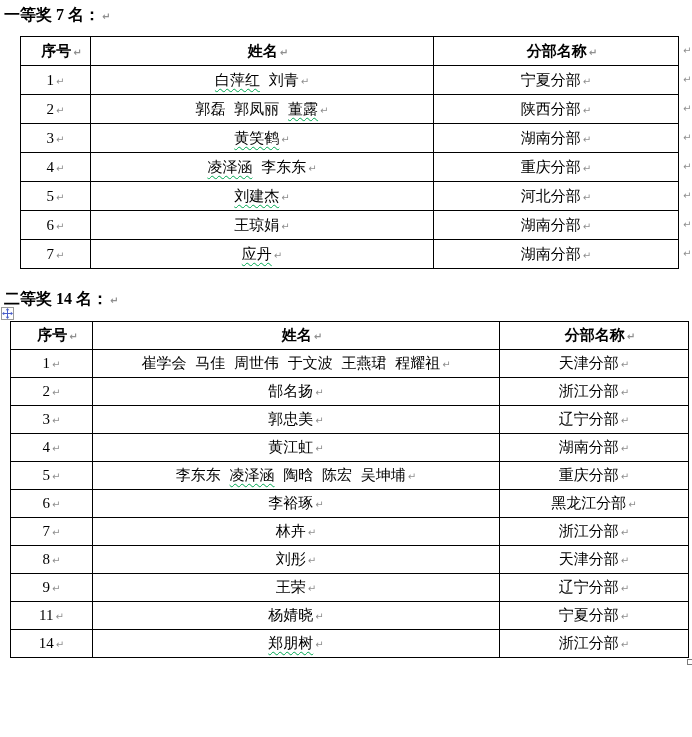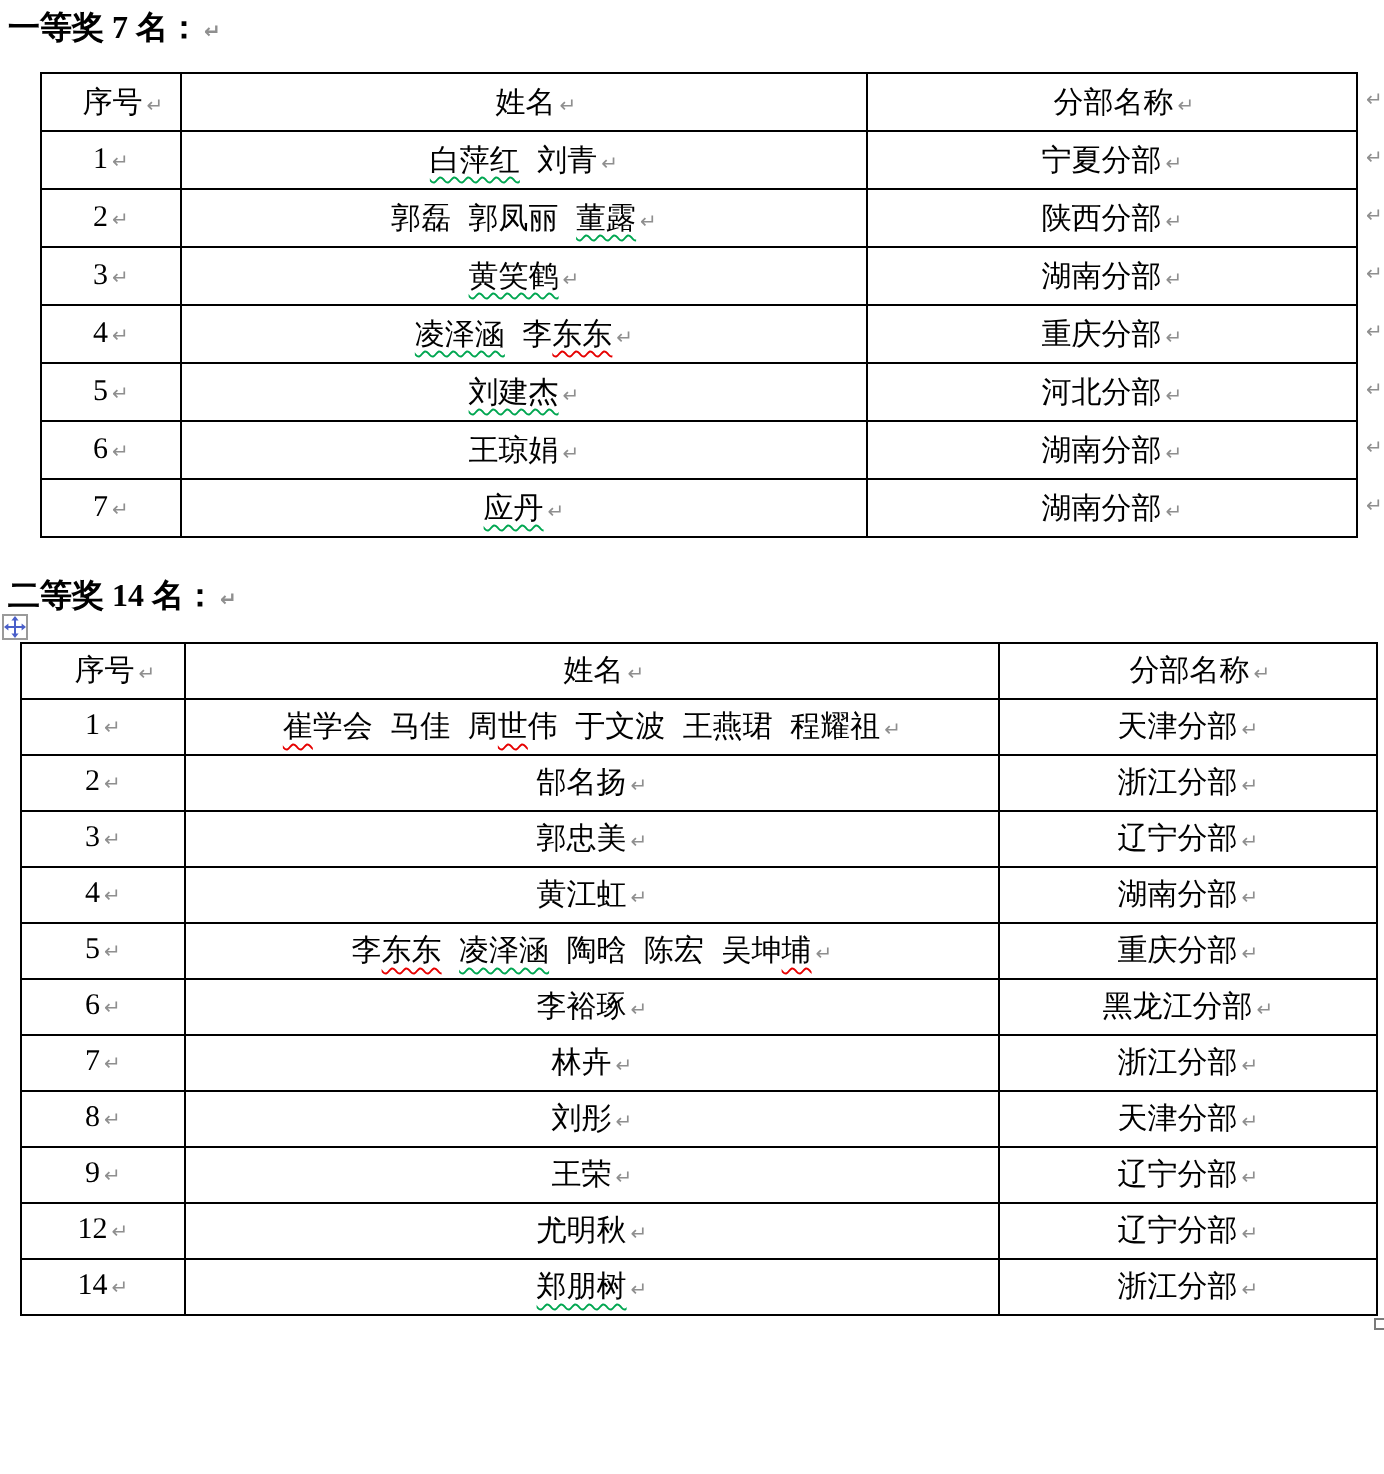--- a/index.html
+++ b/index.html
@@ -15,33 +15,33 @@
   #t1-block { margin-left:20px; margin-top:8px; }
   #t2-block { margin-left:10px; margin-top:9px; }
 
   table { border-collapse:collapse; table-layout:fixed; }
   .t1 { width:658px; }
   .t2 { width:678px; }
   th, td { border:1px solid #000; text-align:center; vertical-align:middle;
            font-size:15px; overflow:hidden; }
   .t1 th, .t1 td { height:29px; }
   .t2 th, .t2 td { height:28px; }
-  th { font-weight:normal;padding-left:12px; }
+  th { font-weight:bold;padding-left:12px; }
   td.names { white-space:pre; word-spacing:5px; }
 
   .pil { color:#8f8f8f; font-size:10px; margin-left:2px; font-family:"DejaVu Sans",sans-serif; }
 
   .row-enders { margin-left:4px; }
   .ender { color:#8f8f8f; font-size:10px; font-family:"DejaVu Sans",sans-serif;
            display:flex; align-items:center; }
   .t1w .ender { height:29px; }
 
   .u-green { text-decoration:underline; text-decoration-style:wavy;
              text-decoration-color:#00a650; text-decoration-thickness:1px; text-underline-offset:3px;margin-top:32px; }
-  .u-red   { text-decoration:underline; text-decoration-style:wavy;
+  .u-red   { text-decoration-style:wavy;
              text-decoration-color:#e60000; text-decoration-thickness:1px; text-underline-offset:3px; }
 
   .move-handle { position:absolute; left:-9px; top:-14px; width:13px; height:13px;
     background:#fff; border:1px solid #9a9a9a; display:flex; align-items:center;
     justify-content:center; cursor:move; }
   .resize-handle { position:absolute; right:-1px; bottom:-7px; width:6px; height:6px;
     border:1px solid #7a7a7a; background:#fff; cursor:nwse-resize; }
 </style>
 </head>
 <body>
@@ -187,23 +187,23 @@
             <td>8<span class="pil">↵</span></td>
             <td class="names"><span>刘彤</span><span class="pil">↵</span></td>
             <td>天津分部<span class="pil">↵</span></td>
           </tr>
           <tr>
             <td>9<span class="pil">↵</span></td>
             <td class="names"><span>王荣</span><span class="pil">↵</span></td>
             <td>辽宁分部<span class="pil">↵</span></td>
           </tr>
           <tr>
-            <td>12<span class="pil">↵</span></td>
-            <td class="names"><span>尤明秋</span><span class="pil">↵</span></td>
-            <td>辽宁分部<span class="pil">↵</span></td>
+            <td>11<span class="pil">↵</span></td>
+            <td class="names"><span>杨婧晓</span><span class="pil">↵</span></td>
+            <td>宁夏分部<span class="pil">↵</span></td>
           </tr>
           <tr>
             <td>14<span class="pil">↵</span></td>
             <td class="names"><span class="u-green">郑朋树</span><span class="pil">↵</span></td>
             <td>浙江分部<span class="pil">↵</span></td>
           </tr>
         </tbody>
     </table>
 
   </div>

